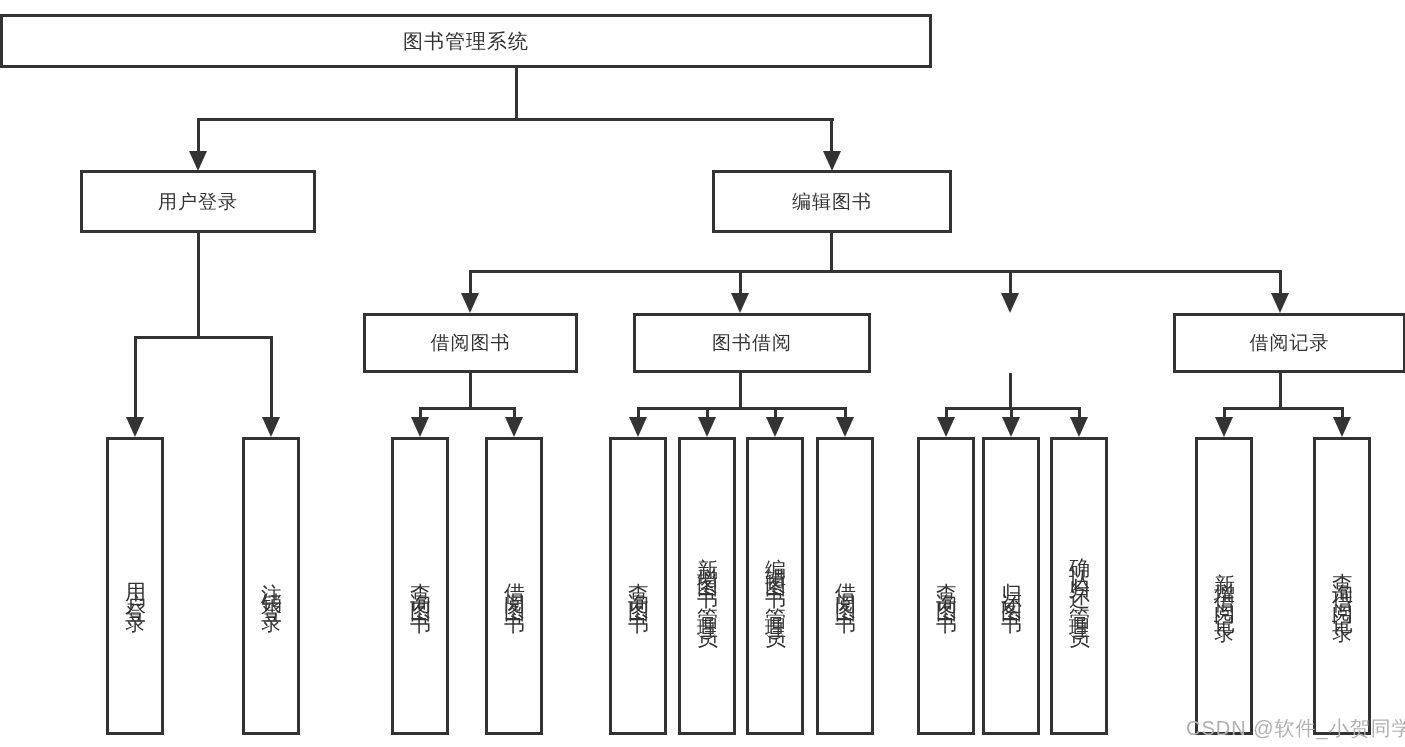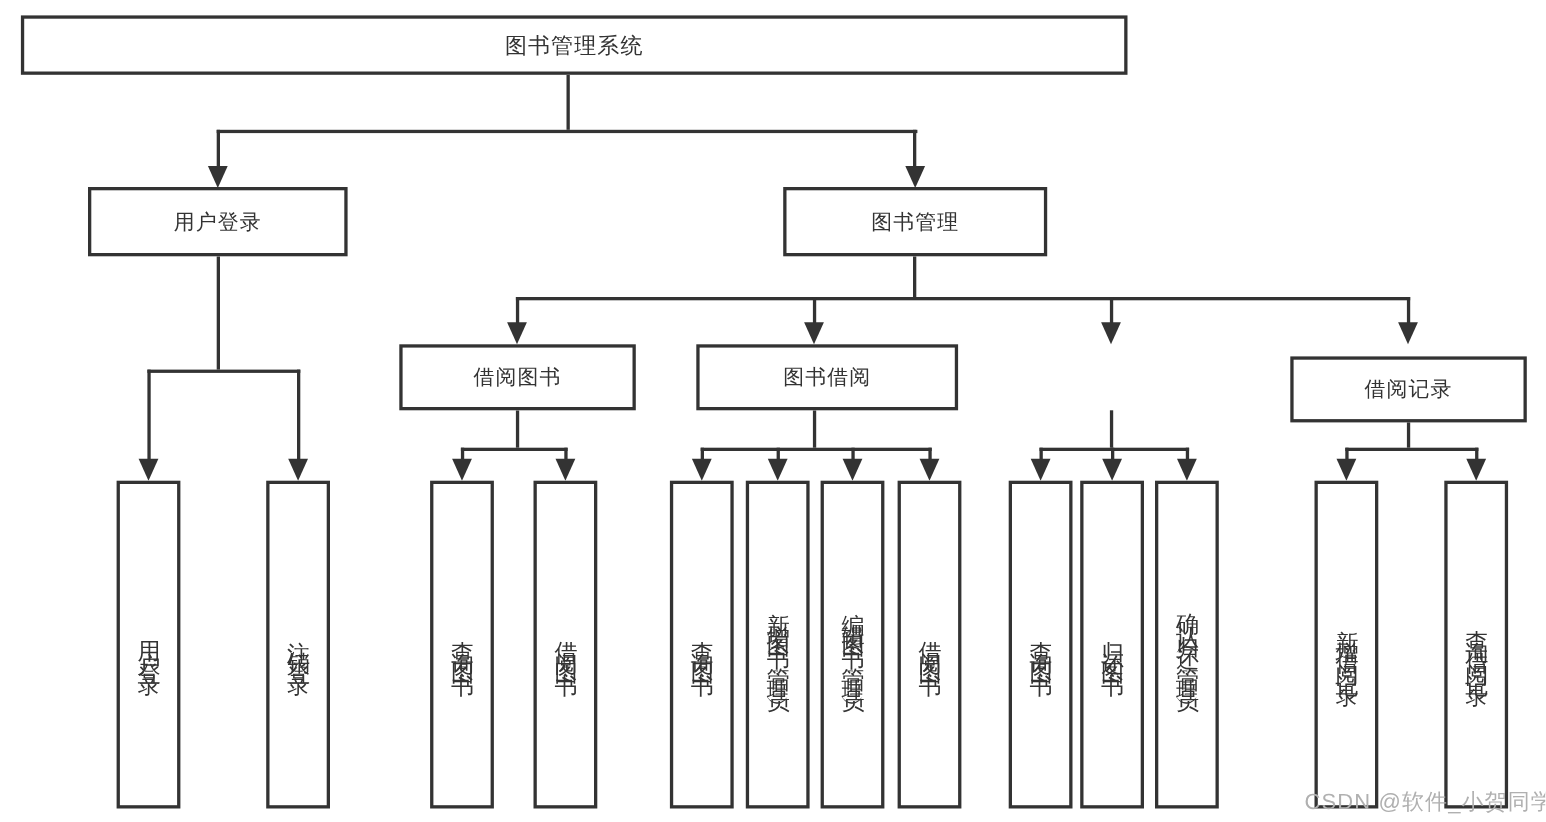--- a/index.html
+++ b/index.html
@@ -91,38 +91,38 @@
   <div class="arrow" style="left:937px;top:417px;"></div>
   <div class="vline" style="left:1010px;top:407px;height:13px;"></div>
   <div class="arrow" style="left:1002px;top:417px;"></div>
   <div class="vline" style="left:1078px;top:407px;height:13px;"></div>
   <div class="arrow" style="left:1070px;top:417px;"></div>
   <div class="vline" style="left:1223px;top:407px;height:13px;"></div>
   <div class="arrow" style="left:1215px;top:417px;"></div>
   <div class="vline" style="left:1341px;top:407px;height:13px;"></div>
   <div class="arrow" style="left:1333px;top:417px;"></div>
 
-  <div class="box root-box" style="left:19px;top:14px;width:1006px;height:54px;">
+  <div class="box root-box" style="left:0;top:14px;width:932px;height:54px;">
     <span class="label">图书管理系统</span>
   </div>
 
   <div class="box" style="left:80px;top:170px;width:236px;height:63px;">
     <span class="label">用户登录</span>
   </div>
   <div class="box" style="left:712px;top:170px;width:240px;height:63px;">
-    <span class="label">图书管理</span>
+    <span class="label">编辑图书</span>
   </div>
 
   <div class="box" style="left:363px;top:313px;width:215px;height:60px;">
     <span class="label">借阅图书</span>
   </div>
   <div class="box" style="left:633px;top:313px;width:238px;height:60px;">
     <span class="label">图书借阅</span>
   </div>
-  <div class="box" style="left:1173px;top:313px;width:215px;height:60px;margin-top:11px;">
+  <div class="box" style="left:1173px;top:313px;width:233px;height:60px;">
     <span class="label">借阅记录</span>
   </div>
 
   <div class="box leaf" style="left:106px;top:437px;width:58px;height:298px;">
     <span class="label">用户登录</span>
   </div>
   <div class="box leaf" style="left:242px;top:437px;width:58px;height:298px;">
     <span class="label">注销登录</span>
   </div>
   <div class="box leaf" style="left:391px;top:437px;width:58px;height:298px;">

